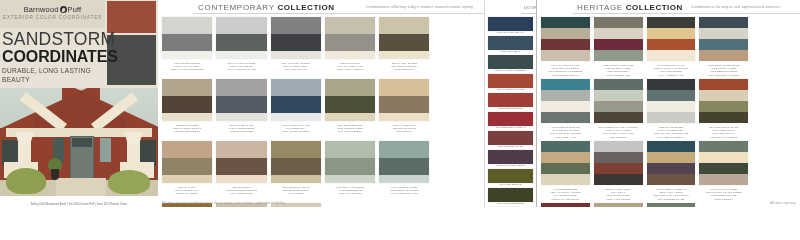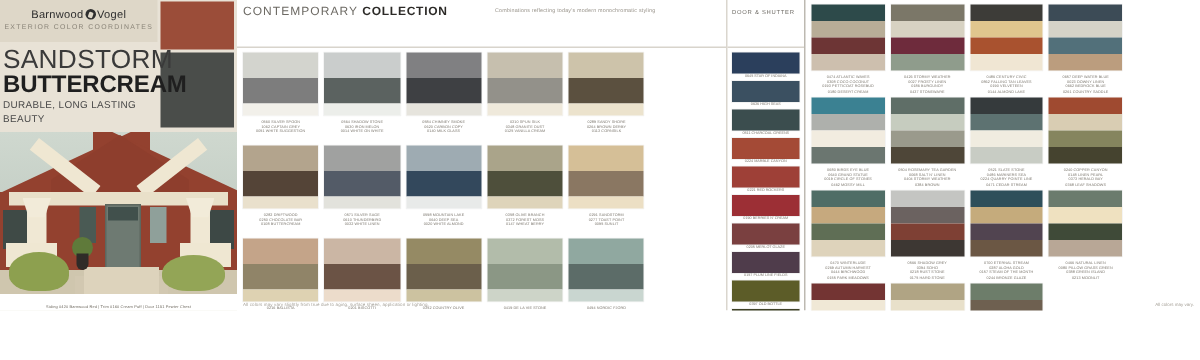--- a/index.html
+++ b/index.html
@@ -80,21 +80,21 @@
     font-size:2.6px;color:#6f6a60;letter-spacing:.1px;line-height:4px;
   }
   .left-foot{position:absolute;left:0;top:196px;width:158px;height:11px;background:#ffffff;}
 
   
   .col{position:relative;height:207px;background:#fff;box-sizing:border-box;}
   .contemporary{flex:0 0 326px;width:326px;}
   .doorshutter{flex:0 0 52px;width:52px;border-left:1px solid #dad6ce;}
   .heritage{flex:0 0 264px;width:264px;border-left:1px solid #bdb9b1;}
 
-  .col-head{position:relative;height:32px;border-bottom:1px solid #d8d4cc;padding:0 4px;box-sizing:border-box;}
+  .col-head{position:relative;height:14px;border-bottom:1px solid #d8d4cc;padding:0 4px;box-sizing:border-box;margin-left:36px;}
   .col-title{position:absolute;left:4px;top:3px;font-size:8px;letter-spacing:.7px;color:#6d6a64;white-space:nowrap;}
   .col-title b{color:#2c2a27;font-weight:700;letter-spacing:.5px;}
   .col-tag{position:absolute;top:5px;font-size:3.6px;letter-spacing:.12px;color:#9a958c;white-space:nowrap;}
   .tag-contemp{left:172px;}
   .tag-herit{left:118px;}
   .ds-title{position:absolute;left:3px;top:5px;font-size:3.9px;letter-spacing:.5px;color:#6d6a64;white-space:nowrap;}
 
   .grid{display:flex;flex-wrap:wrap;padding:3px 2px 0 2px;box-sizing:border-box;}
   .card{box-sizing:border-box;padding:0 2px;}
   .contemporary .card{width:54.3px;height:62px;}
@@ -122,30 +122,30 @@
 </style>
 </head>
 <body>
 
 <div class="page">
 
   <div class="left-panel">
     <div class="brand-strip"></div>
 
     <div class="brand-logo">
-      <span>Barnwood</span><span class="em"></span><span>Vogel</span>
+      <span>Barnwood</span><span class="em"></span><span>Puff</span>
     </div>
     <div class="brand-sub">EXTERIOR COLOR COORDINATES</div>
 
     <div class="sw-rust"></div>
     <div class="sw-char"></div>
 
     <div class="headline">
       <div class="hl-1">SANDSTORM</div>
-      <div class="hl-2">BUTTERCREAM</div>
+      <div class="hl-2">COORDINATES</div>
       <div class="hl-3">DURABLE, LONG LASTING BEAUTY</div>
     </div>
 
     <div class="photo">
       <div class="ph-sky"></div>
       <div class="ph-gableL"></div>
       <div class="ph-gableR"></div>
       <div class="ph-peak"></div>
       <div class="ph-trimL"></div>
       <div class="ph-trimR"></div>
@@ -438,20 +438,27 @@
           <div class="ds-name">0389 LOUNDERBROOK</div>
         </div>
         <div class="ds-item">
           <div class="ds-chip" style="background: rgb(47, 52, 41);"></div>
           <div class="ds-name">0411 TEMPLE FIELD</div>
         </div>
       </div>
   </div>
 
   <div class="col heritage">
+    <div class="col-head">
+      <div class="col-title">
+        <span>HERITAGE</span>
+        <b>COLLECTION</b>
+      </div>
+      <div class="col-tag tag-herit">Combinations for unique and sophisticated exteriors</div>
+    </div>
     <div class="grid" id="herit-grid">
         <div class="card">
           <div class="bands">
             <div class="band" style="background: rgb(45, 74, 74);"></div>
             <div class="band" style="background: rgb(184, 173, 151);"></div>
             <div class="band" style="background: rgb(109, 53, 53);"></div>
             <div class="band" style="background: rgb(205, 191, 174);"></div>
           </div>
           <div class="names">
             <div class="nm">0474 ATLANTIC WAVES</div>

